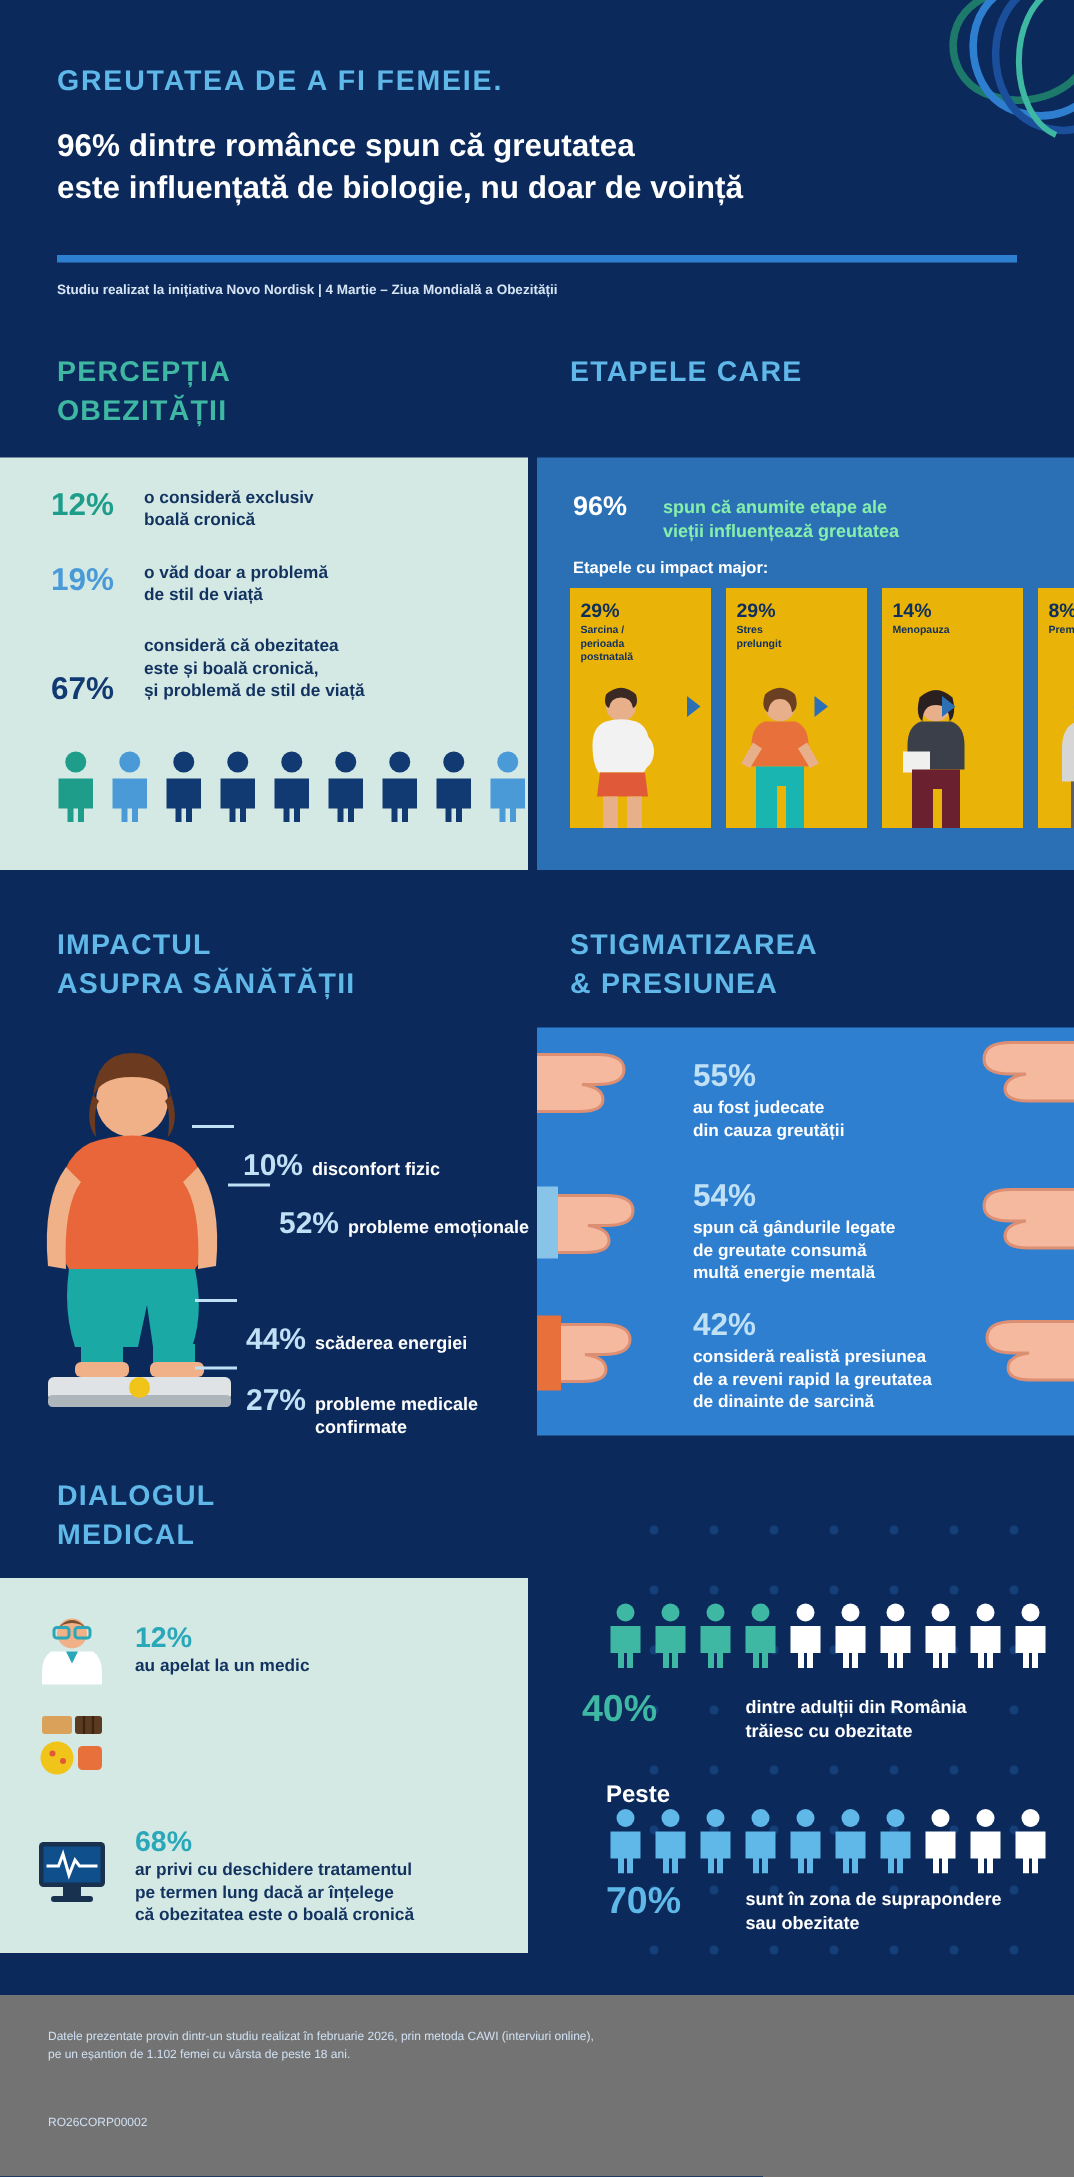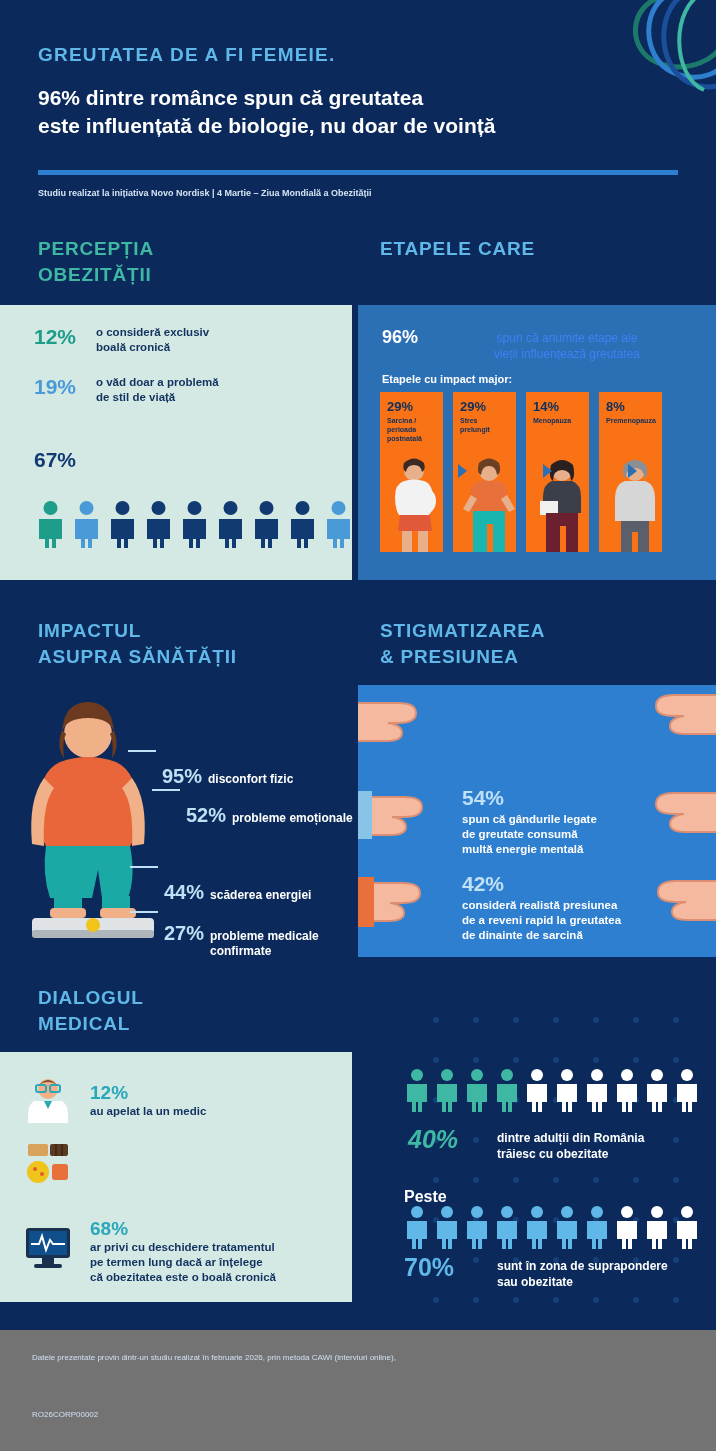--- a/index.html
+++ b/index.html
@@ -55,26 +55,26 @@
   .pct-row { position:absolute; display:flex; align-items:flex-start; }
   .pct { font-size:21px; font-weight:bold; }
   .pct-teal { color:#1e9e8a; }
   .pct-blue { color:#4b9ad8; }
   .pct-navy { color:#123a72; }
   .ptext { font-size:11.5px; font-weight:bold; color:#12325f; line-height:1.3; }
 
   .people-row { position:absolute; left:34px; top:500px; display:flex; gap:3px; }
 
   .big96 { position:absolute; left:382px; top:327px; font-size:18px; font-weight:bold; color:#ffffff; }
-  .big96-txt { position:absolute; left:442px; top:330px; width:250px; font-size:12px; font-weight:normal; color:#3b82f6; line-height:1.35;text-align:center; }
+  .big96-txt { position:absolute; left:442px; top:330px; width:250px; font-size:12px; font-weight:bold; color:#86efac; line-height:1.35; }
   .stage-label { position:absolute; left:382px; top:373px; font-size:11px; font-weight:bold; color:#ffffff; }
 
   .stages { position:absolute; left:380px; top:392px; display:flex; gap:10px; }
   .stage {
-    width:63px; height:160px; background:#f97316; position:relative; overflow:hidden;
+    width:94px; height:160px; background:#eab308; position:relative; overflow:hidden;
   }
   .stage .sp { position:absolute; left:7px; top:7px; font-size:13px; font-weight:bold; color:#0d2f5e; }
   .stage .sl { position:absolute; left:7px; top:25px; right:5px; font-size:7px; font-weight:bold; color:#0d2f5e; line-height:1.25; }
   .arrow {
     position:absolute; top:72px; width:0;height:0;
     border-top:7px solid transparent; border-bottom:7px solid transparent;
     border-left:9px solid #2b6fb5; z-index:5;
   }
 
   
@@ -160,20 +160,25 @@
   <div class="pct-row" style="left:34px; top:375px;">
     <div class="pct pct-blue" style="width:62px;">19%</div>
     <div class="ptext">
       <div>o văd doar a problemă</div>
       <div>de stil de viață</div>
     </div>
   </div>
 
   <div class="pct-row" style="left:34px; top:424px;">
     <div class="pct pct-navy" style="width:62px; padding-top:24px;">67%</div>
+    <div class="ptext">
+      <div>consideră că obezitatea</div>
+      <div>este și boală cronică,</div>
+      <div>și problemă de stil de viață</div>
+    </div>
   </div>
 
   <div class="people-row">
     <svg width="33" height="48" viewBox="0 0 33 48">
         <g fill="#1e9e8a">
           <circle cx="16.5" cy="8" r="7"></circle>
           <path d="M5 19h23v20h-6v9h-4v-9h-3v9h-4v-9H5z"></path>
         </g>
       </svg>
     <svg width="33" height="48" viewBox="0 0 33 48">
@@ -330,21 +335,21 @@
       <rect x="90" y="218" width="36" height="10" rx="4" fill="#f0b189"></rect>
 
       <rect x="22" y="228" width="122" height="16" rx="4" fill="#dfe3e6"></rect>
       <rect x="22" y="240" width="122" height="8" rx="3" fill="#aeb6bb"></rect>
       <circle cx="83" cy="235" r="7" fill="#f0c419"></circle>
     </svg>
   </div>
 
   <div class="dash" style="left:128px; top:750px; width:28px;"></div>
   <div class="h-row" style="left:162px; top:736px;">
-    <span class="h-pct">95%</span>
+    <span class="h-pct">10%</span>
     <span class="h-txt">disconfort fizic</span>
   </div>
 
   <div class="dash" style="left:152px; top:789px; width:28px;"></div>
   <div class="h-row" style="left:186px; top:775px;">
     <span class="h-pct">52%</span>
     <span class="h-txt">probleme emoționale</span>
   </div>
 
   <div class="dash" style="left:130px; top:866px; width:28px;"></div>
@@ -380,20 +385,27 @@
       <g fill="#f5b9a0" stroke="#dc8f72" stroke-width="2">
         <path d="M-6 198 h50 q18 0 18 10 q0 10 -18 10 h-12 q14 2 14 10 q0 8 -16 8 h-36z"></path>
       </g>
       <rect x="-6" y="192" width="22" height="50" fill="#e8703a"></rect>
       <g fill="#f5b9a0" stroke="#dc8f72" stroke-width="2">
         <path d="M364 196 h-46 q-18 0 -18 11 q0 10 18 10 h10 q-14 2 -14 10 q0 8 16 8 h34z"></path>
       </g>
     </svg>
   </div>
 
+  <div class="stig-item" style="left:462px; top:706px;">
+    <div class="stig-pct">55%</div>
+    <div class="stig-txt">
+      <div>au fost judecate</div>
+      <div>din cauza greutății</div>
+    </div>
+  </div>
 
   <div class="stig-item" style="left:462px; top:786px;">
     <div class="stig-pct">54%</div>
     <div class="stig-txt">
       <div>spun că gândurile legate</div>
       <div>de greutate consumă</div>
       <div>multă energie mentală</div>
     </div>
   </div>
 
@@ -569,21 +581,21 @@
           <path d="M3 16h20v18h-5v10h-4v-10h-2v10h-4v-10H3z"></path>
         </g>
       </svg>
     <svg width="26" height="44" viewBox="0 0 26 44">
         <g fill="#ffffff">
           <circle cx="13" cy="7" r="6"></circle>
           <path d="M3 16h20v18h-5v10h-4v-10h-2v10h-4v-10H3z"></path>
         </g>
       </svg>
   </div>
-  <div class="stat-right" style="left:408px; top:1125px;font-style:italic;">
+  <div class="stat-right" style="left:388px; top:1125px;">
     <span class="stat-pct" style="color:#3fb8a3;">40%</span>
   </div>
   <div class="stat-txt" style="position:absolute; left:497px; top:1131px;">
     <div>dintre adulții din România</div>
     <div>trăiesc cu obezitate</div>
   </div>
 
   <div style="position:absolute; left:404px; top:1188px; font-size:16px; font-weight:bold; color:#ffffff;">Peste</div>
   <div style="position:absolute; left:404px; top:1205px; display:flex; gap:4px;">
     <svg width="26" height="44" viewBox="0 0 26 44">
@@ -651,17 +663,18 @@
     <span class="stat-pct" style="color:#5fb8e8;">70%</span>
   </div>
   <div class="stat-txt" style="position:absolute; left:497px; top:1259px;">
     <div>sunt în zona de supraponderе</div>
     <div>sau obezitate</div>
   </div>
 
   <div class="footer">
     <div class="foot-text">
       <div>Datele prezentate provin dintr-un studiu realizat în februarie 2026, prin metoda CAWI (interviuri online),</div>
+      <div>pe un eșantion de 1.102 femei cu vârsta de peste 18 ani.</div>
     </div>
     <div class="foot-code">RO26CORP00002</div>
   </div>
 
 </div>
 
 </body></html>

